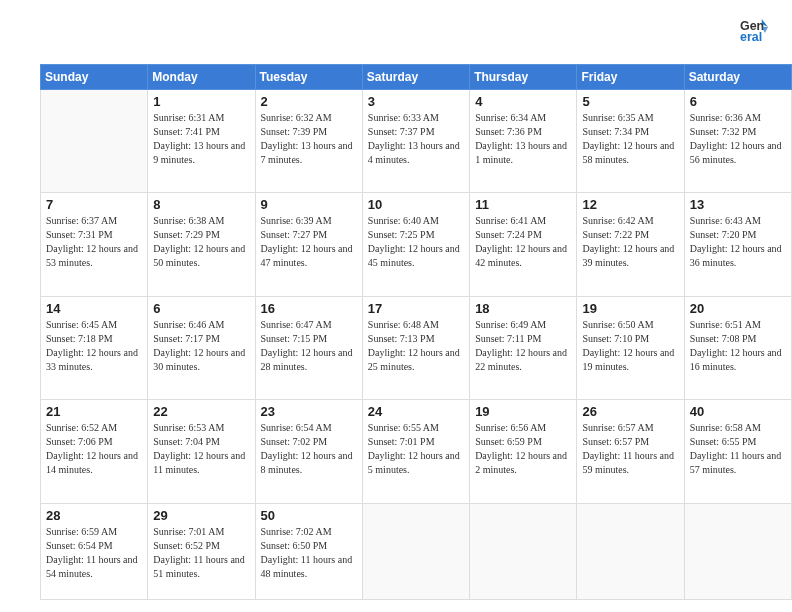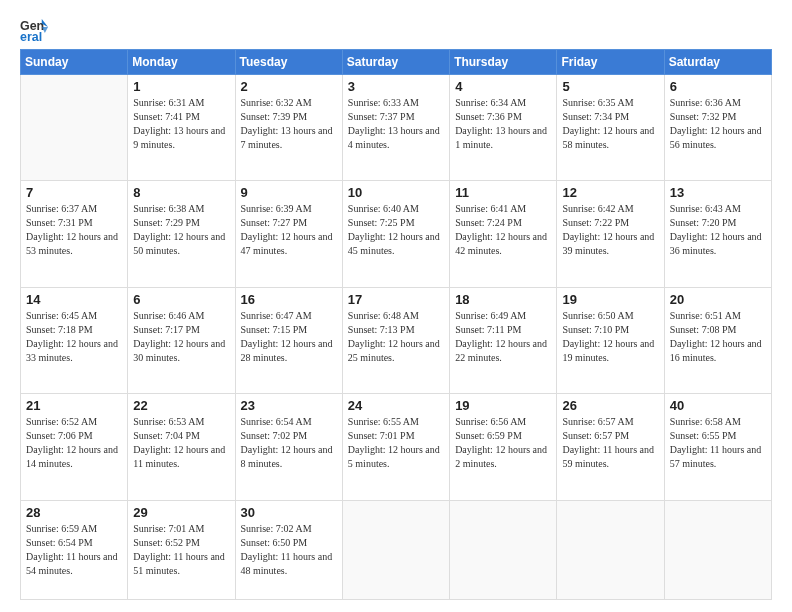--- a/index.html
+++ b/index.html
@@ -13,22 +13,22 @@
     .page {
       width: 792px;
       height: 612px;
       padding: 16px 20px 12px 20px;
       display: flex;
       flex-direction: column;
     }
     .header {
       display: flex;
       align-items: flex-start;
-      justify-content: flex-start;
-      margin-bottom: 5px;
+      justify-content: flex-end;
+      margin-bottom: 20px;
     }
     .logo {
       display: flex;
       align-items: center;
       gap: 4px;
     }
     .logo-text {
       font-size: 20px;
       font-weight: bold;
       color: #333;
@@ -53,20 +53,21 @@
     .location {
       font-size: 14px;
       color: #555;
     }
     .calendar {
       flex: 1;
       border: 1px solid #ccc;
       border-collapse: collapse;
       width: 100%;
       table-layout: fixed;
+      margin-left: 20px;
     }
     .calendar th {
       background: #3a7bd5;
       color: #fff;
       font-size: 12px;
       font-weight: bold;
       padding: 5px 4px;
       text-align: left;
       border: 1px solid #5590db;
     }
@@ -257,21 +258,21 @@
         <tr class="last-row">
           <td>
             <span class="day-number">28</span>
             <div class="cell-text">Sunrise: 6:59 AM<br>Sunset: 6:54 PM<br>Daylight: 11 hours and 54 minutes.</div>
           </td>
           <td>
             <span class="day-number">29</span>
             <div class="cell-text">Sunrise: 7:01 AM<br>Sunset: 6:52 PM<br>Daylight: 11 hours and 51 minutes.</div>
           </td>
           <td>
-            <span class="day-number">30</span>
+            <span class="day-number">50</span>
             <div class="cell-text">Sunrise: 7:02 AM<br>Sunset: 6:50 PM<br>Daylight: 11 hours and 48 minutes.</div>
           </td>
           <td class="empty"></td>
           <td class="empty"></td>
           <td class="empty"></td>
           <td class="empty"></td>
         </tr>
       </tbody>
   </table>
 </div>

